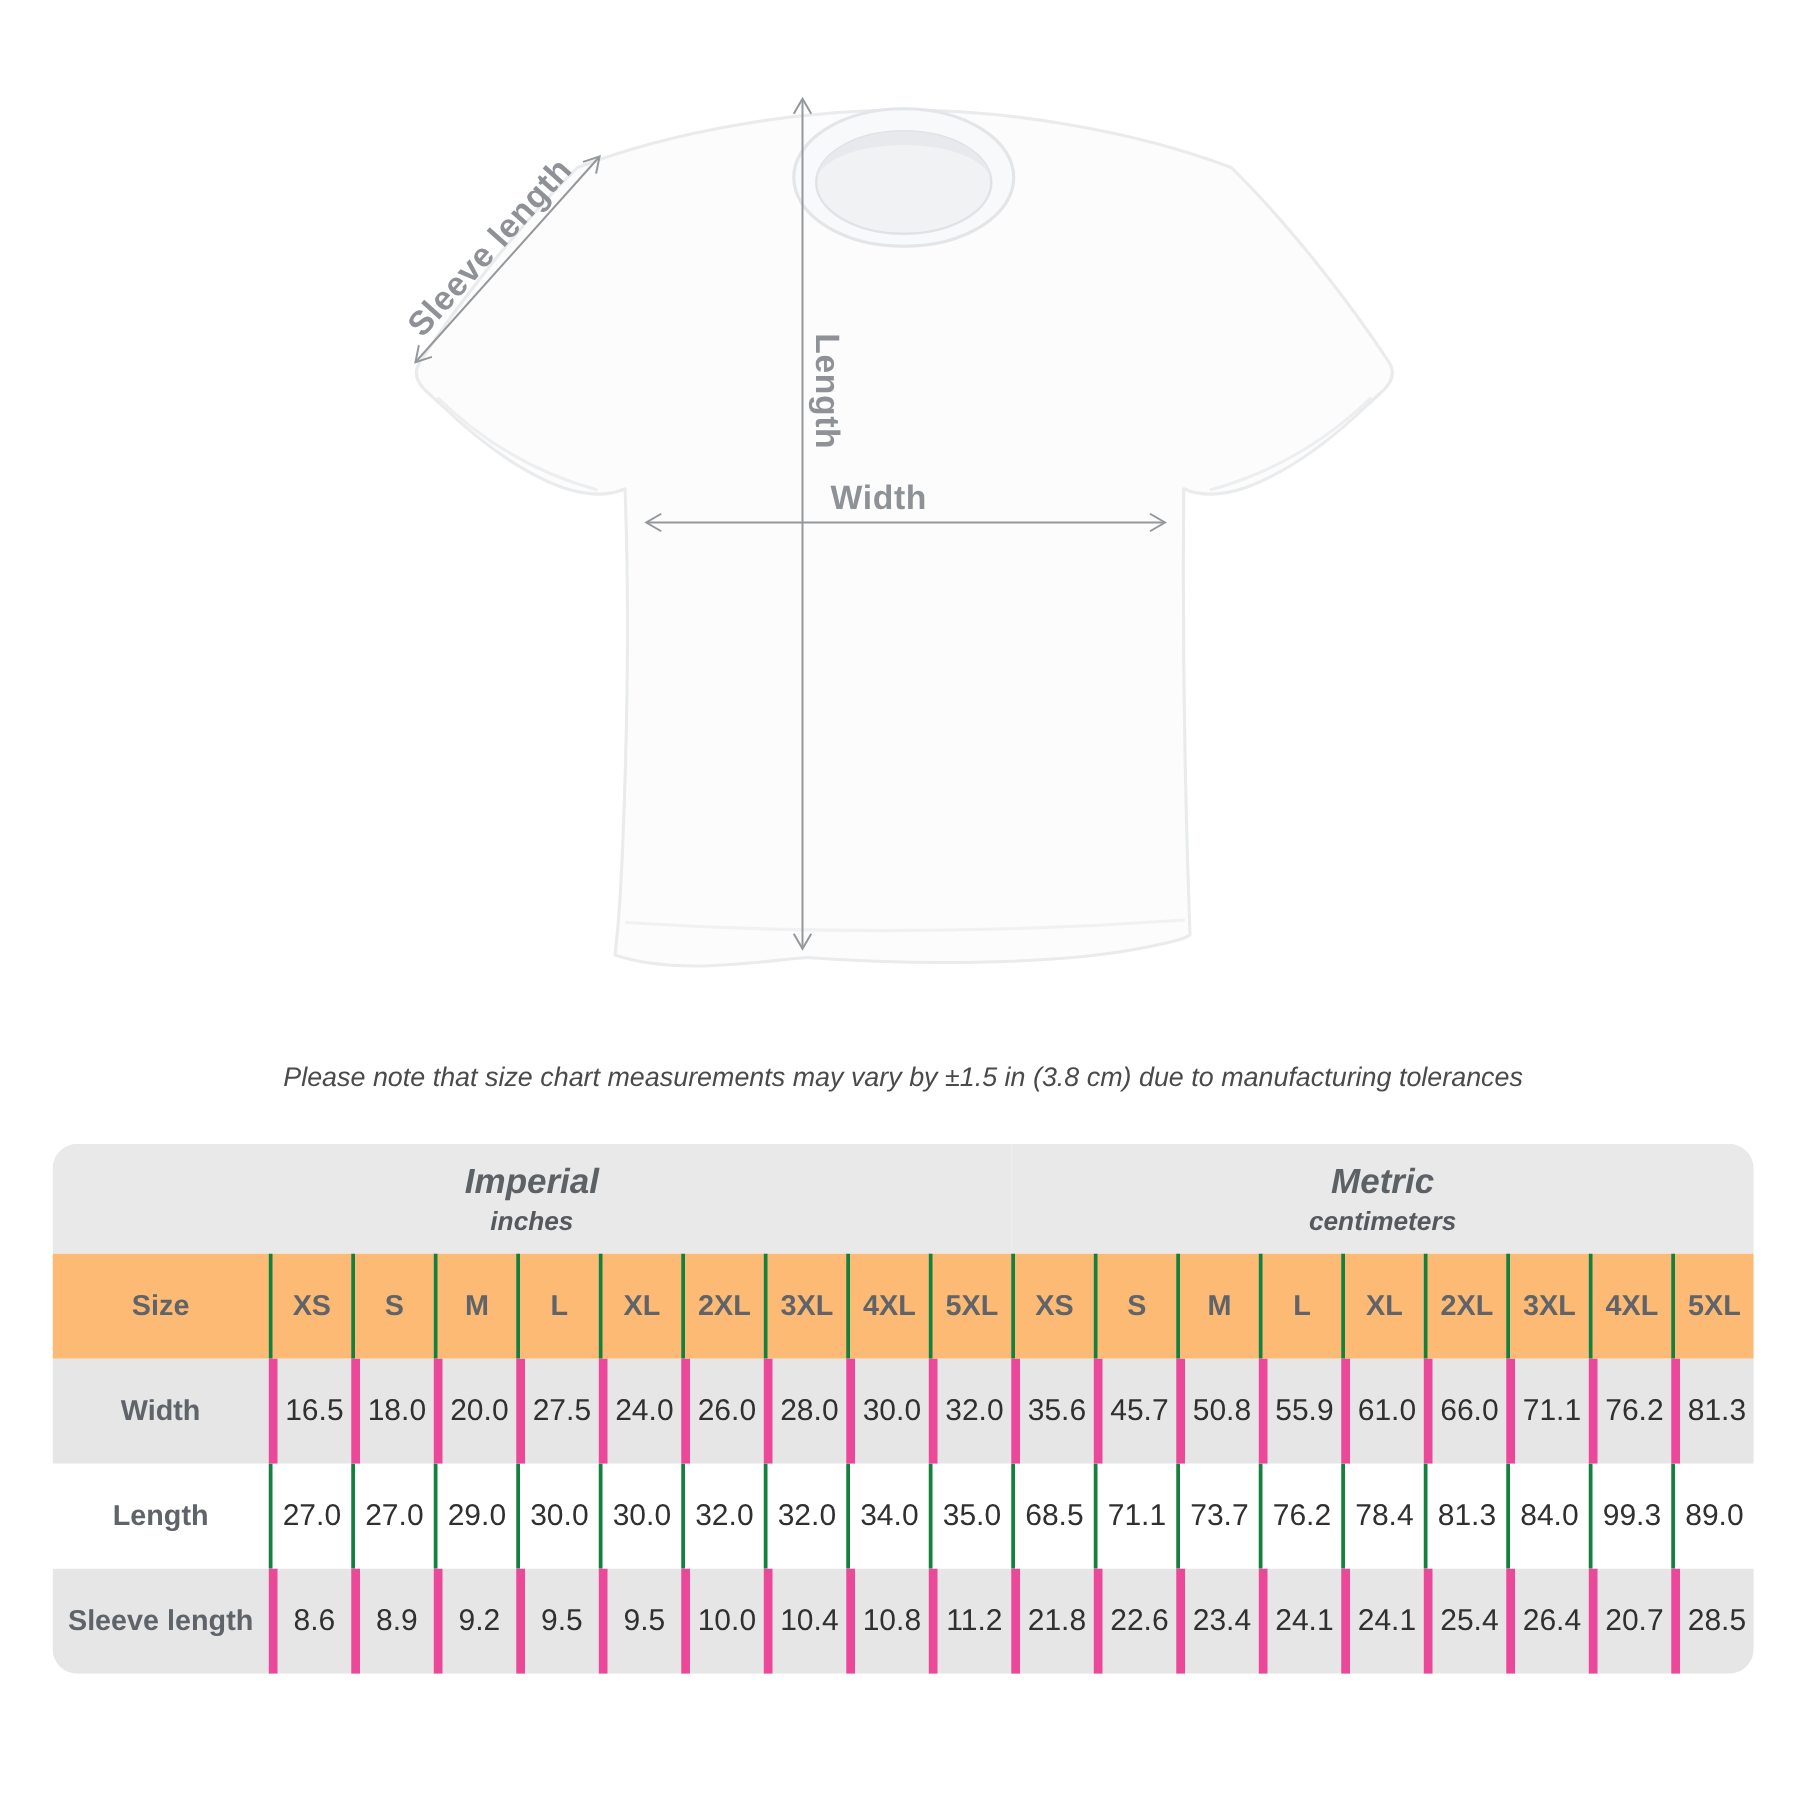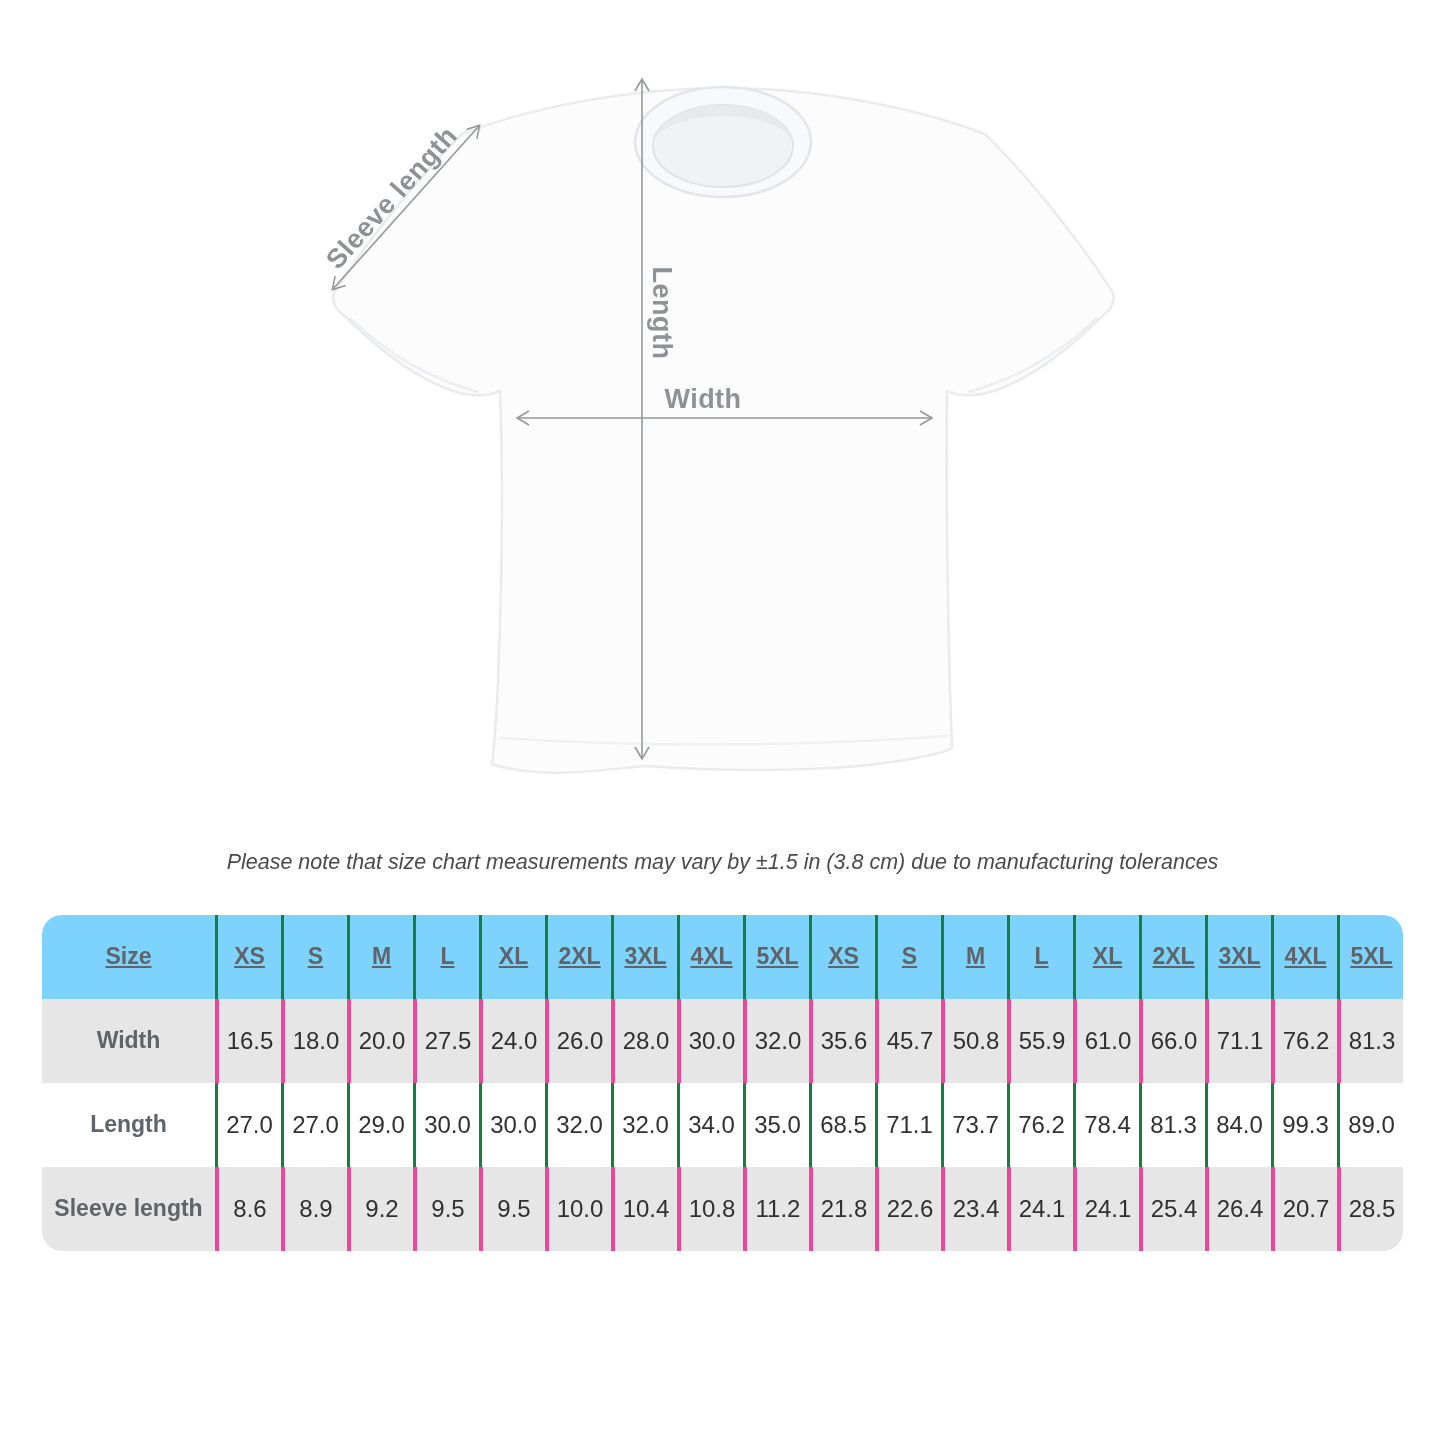--- a/index.html
+++ b/index.html
@@ -37,31 +37,31 @@
   }
   table{
     width:100%;border-collapse:separate;border-spacing:0;table-layout:fixed;
   }
   th,td{box-sizing:border-box;padding:0;margin:0;vertical-align:middle;text-align:center;}
 
   .units-row th{height:88px;background:#e9e9ea;vertical-align:middle;}
   .unit-name{font-size:28px;font-weight:bold;font-style:italic;color:#5c6166;line-height:1.25;}
   .unit-sub{font-size:21px;font-style:italic;color:#55595e;line-height:1.25;margin-top:3px;}
 
-  .sizes-row th{height:84px;background:#7dd3fc;text-decoration:underline;}
+  .sizes-row th{height:84px;background:#fdba74;}
   .row-gray td,.row-gray th{height:84px;background:#e6e6e7;}
   .row-white td,.row-white th{height:84px;background:#ffffff;}
 
   .lab{font-size:23px;font-weight:bold;color:#5f646a;}
   .sz{font-size:23px;font-weight:bold;color:#5f646a;}
   .num{font-size:24px;font-weight:normal;color:#303030;}
 
   
   .sizes-row .sep,.row-white .sep{border-left:3px solid #15803d;}
-  .row-gray .sep{border-left:4px solid #ec4899;}
+  .row-gray .sep{border-left:7px solid #ec4899;}
 </style>
 </head>
 <body>
 
 <div class="page">
 
   <div class="diagram">
     <svg width="1445" height="840" viewBox="0 0 1445 840">
       <defs>
         <marker id="ah" viewBox="-14 -9 16 18" refX="-1" refY="0" markerWidth="16" markerHeight="18" orient="auto-start-reverse" markerUnits="userSpaceOnUse">
@@ -110,20 +110,30 @@
 
   <div class="subtitle">Please note that size chart measurements may vary by ±1.5 in (3.8 cm) due to manufacturing tolerances</div>
 
   <div class="table-wrap">
     <table>
       <colgroup>
         <col style="width:173px">
         <col span="18" style="width:66px">
       </colgroup>
       <thead>
+        <tr class="units-row">
+          <th colspan="10">
+            <div class="unit-name">Imperial</div>
+            <div class="unit-sub">inches</div>
+          </th>
+          <th colspan="9">
+            <div class="unit-name">Metric</div>
+            <div class="unit-sub">centimeters</div>
+          </th>
+        </tr>
         <tr class="sizes-row">
           <th class="lab">Size</th>
           <th class="sz sep">XS</th>
           <th class="sz sep">S</th>
           <th class="sz sep">M</th>
           <th class="sz sep">L</th>
           <th class="sz sep">XL</th>
           <th class="sz sep">2XL</th>
           <th class="sz sep">3XL</th>
           <th class="sz sep">4XL</th>

